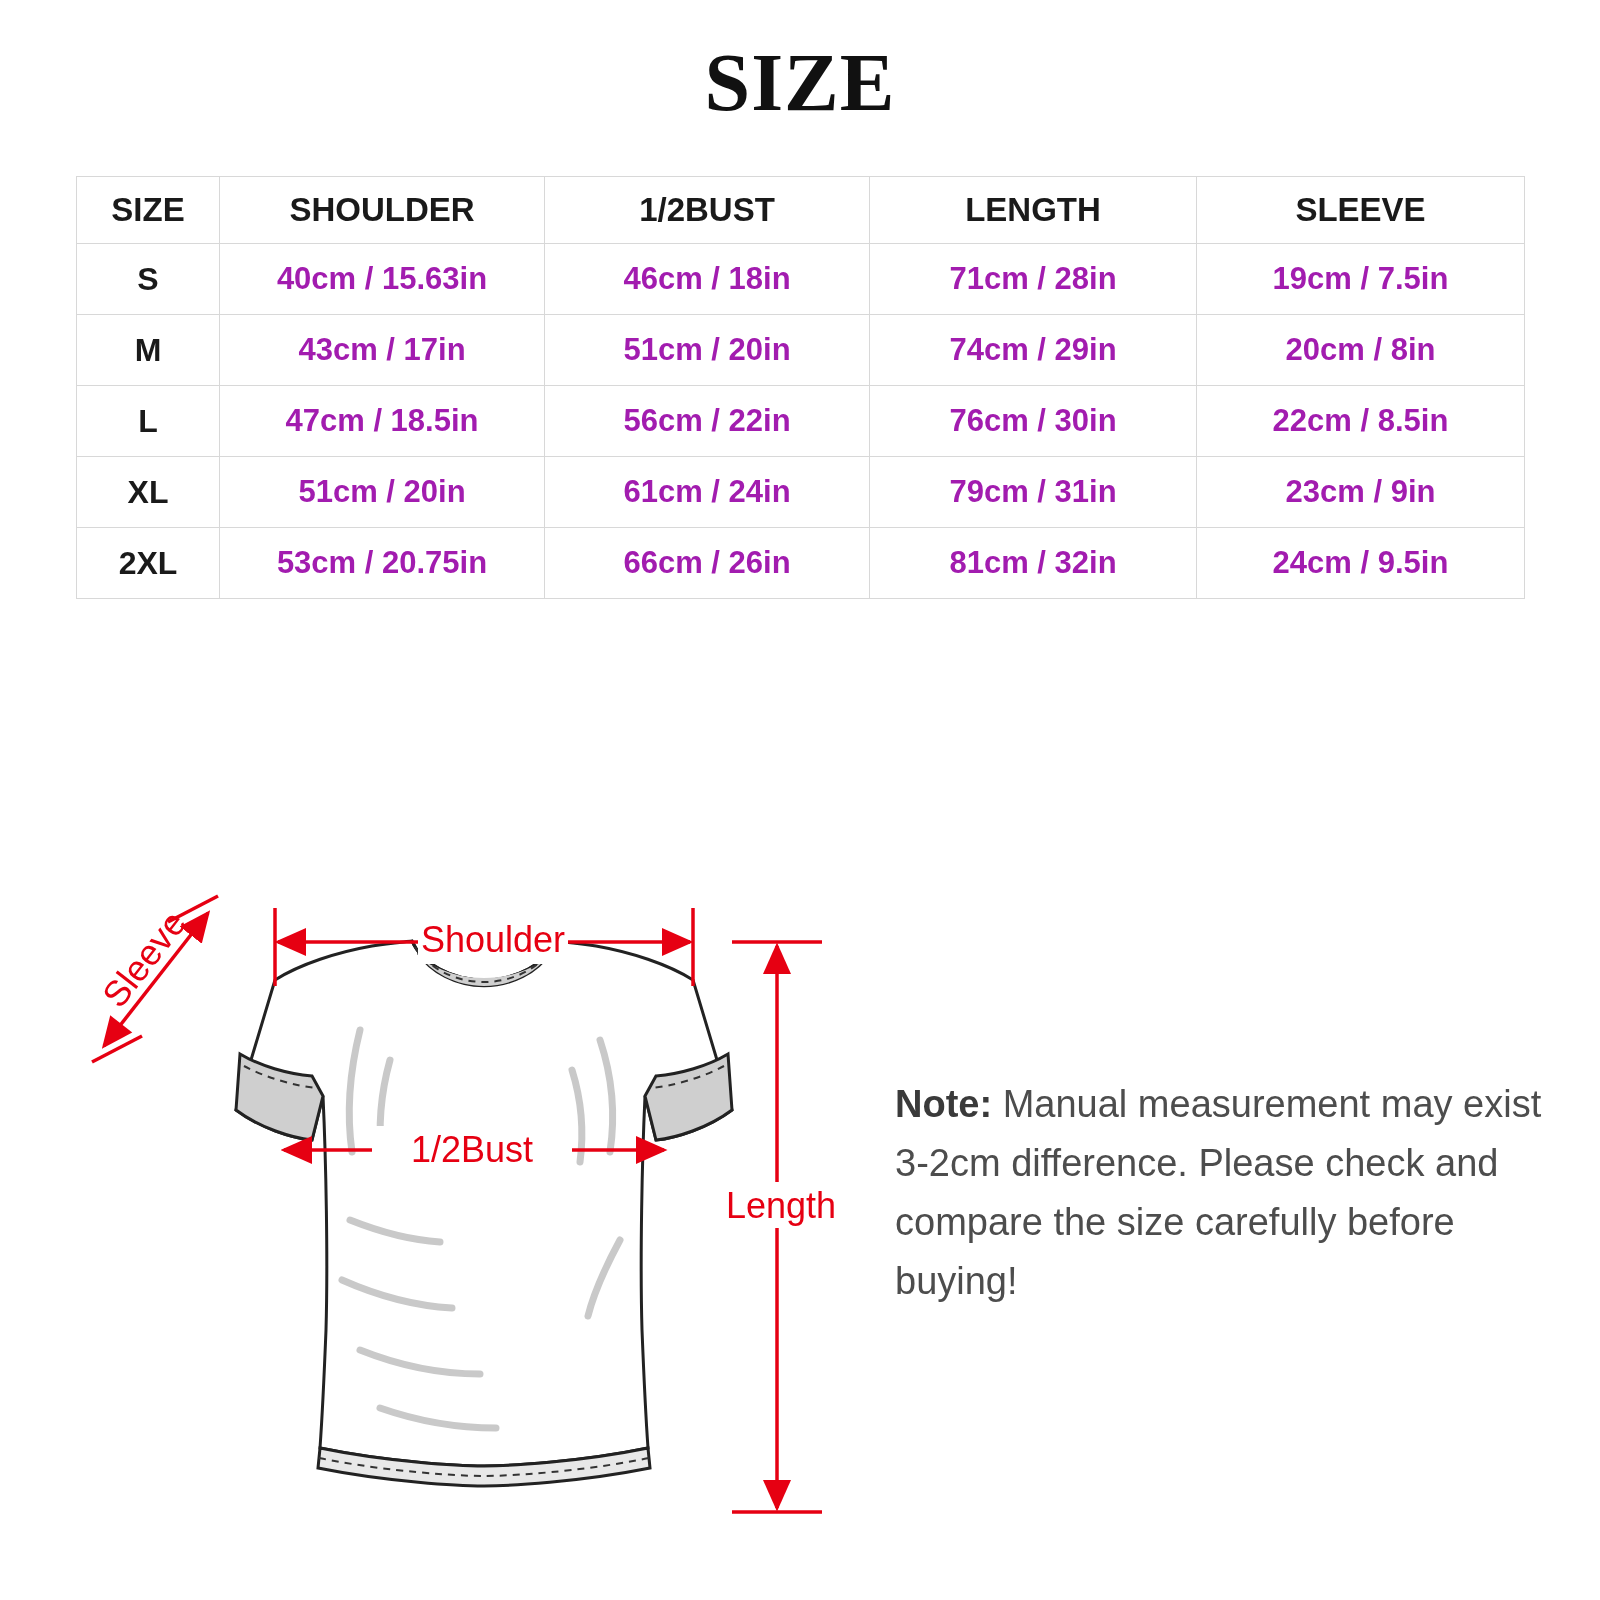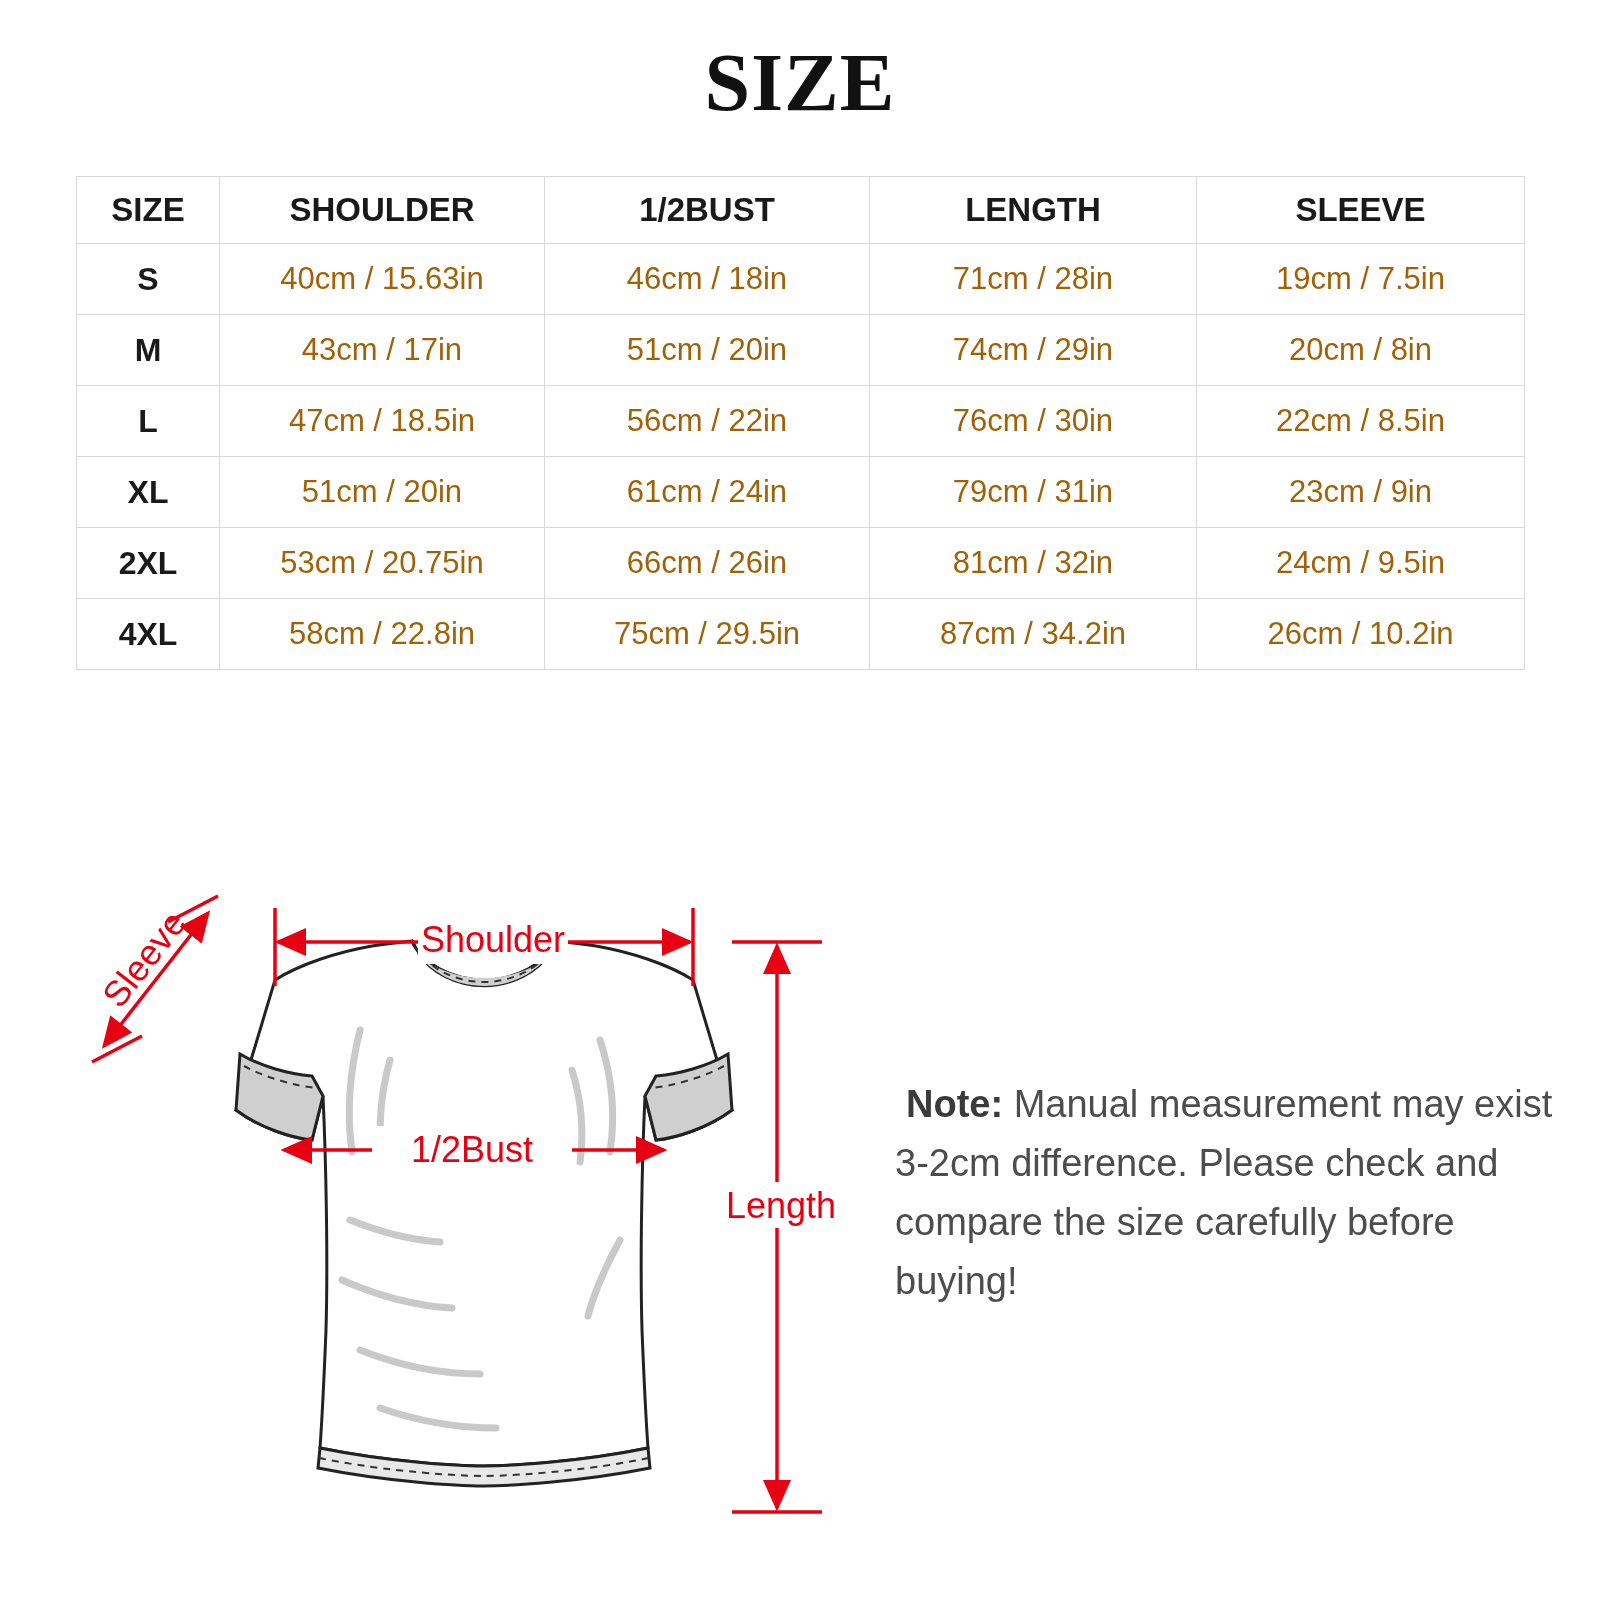--- a/index.html
+++ b/index.html
@@ -52,22 +52,22 @@
     color: #1a1a1a;
     height: 66px;
   }
   #size-table td.size-col {
     font-size: 32px;
     font-weight: bold;
     color: #1a1a1a;
   }
   #size-table td.val {
     font-size: 31px;
-    color: #a16207;
-    font-weight: normal;
+    color: #a21caf;
+    font-weight: bold;
   }
   col.c-size { width: 143px; }
   col.c-shoulder { width: 325px; }
   col.c-bust { width: 325px; }
   col.c-length { width: 327px; }
   col.c-sleeve { width: 328px; }
 
   
   #illustration {
     position: absolute;
@@ -84,21 +84,20 @@
     left: 895px;
     top: 1075px;
     width: 660px;
     font-size: 38px;
     line-height: 1.55;
     color: #4d4d4d;
   }
   #note .note-label {
     font-weight: bold;
     color: #3a3a3a;
-    margin-left: 11px;
   }
 </style>
 </head>
 <body>
 
 <div id="title">SIZE</div>
 
 <table id="size-table">
   <colgroup>
     <col class="c-size">
@@ -144,27 +143,20 @@
       <td class="val">61cm / 24in</td>
       <td class="val">79cm / 31in</td>
       <td class="val">23cm / 9in</td>
     </tr>
     <tr>
       <td class="size-col">2XL</td>
       <td class="val">53cm / 20.75in</td>
       <td class="val">66cm / 26in</td>
       <td class="val">81cm / 32in</td>
       <td class="val">24cm / 9.5in</td>
-    </tr>
-    <tr>
-      <td class="size-col">4XL</td>
-      <td class="val">58cm / 22.8in</td>
-      <td class="val">75cm / 29.5in</td>
-      <td class="val">87cm / 34.2in</td>
-      <td class="val">26cm / 10.2in</td>
     </tr>
   </tbody>
 </table>
 
 <div id="illustration">
   <svg width="830" height="700" viewBox="0 0 830 700" xmlns="http://www.w3.org/2000/svg">
     <defs>
       <marker id="arrowR" markerWidth="10" markerHeight="10" refX="8" refY="4" orient="auto">
         <path d="M0,0 L9,4 L0,8 z" fill="#e60012"></path>
       </marker>

